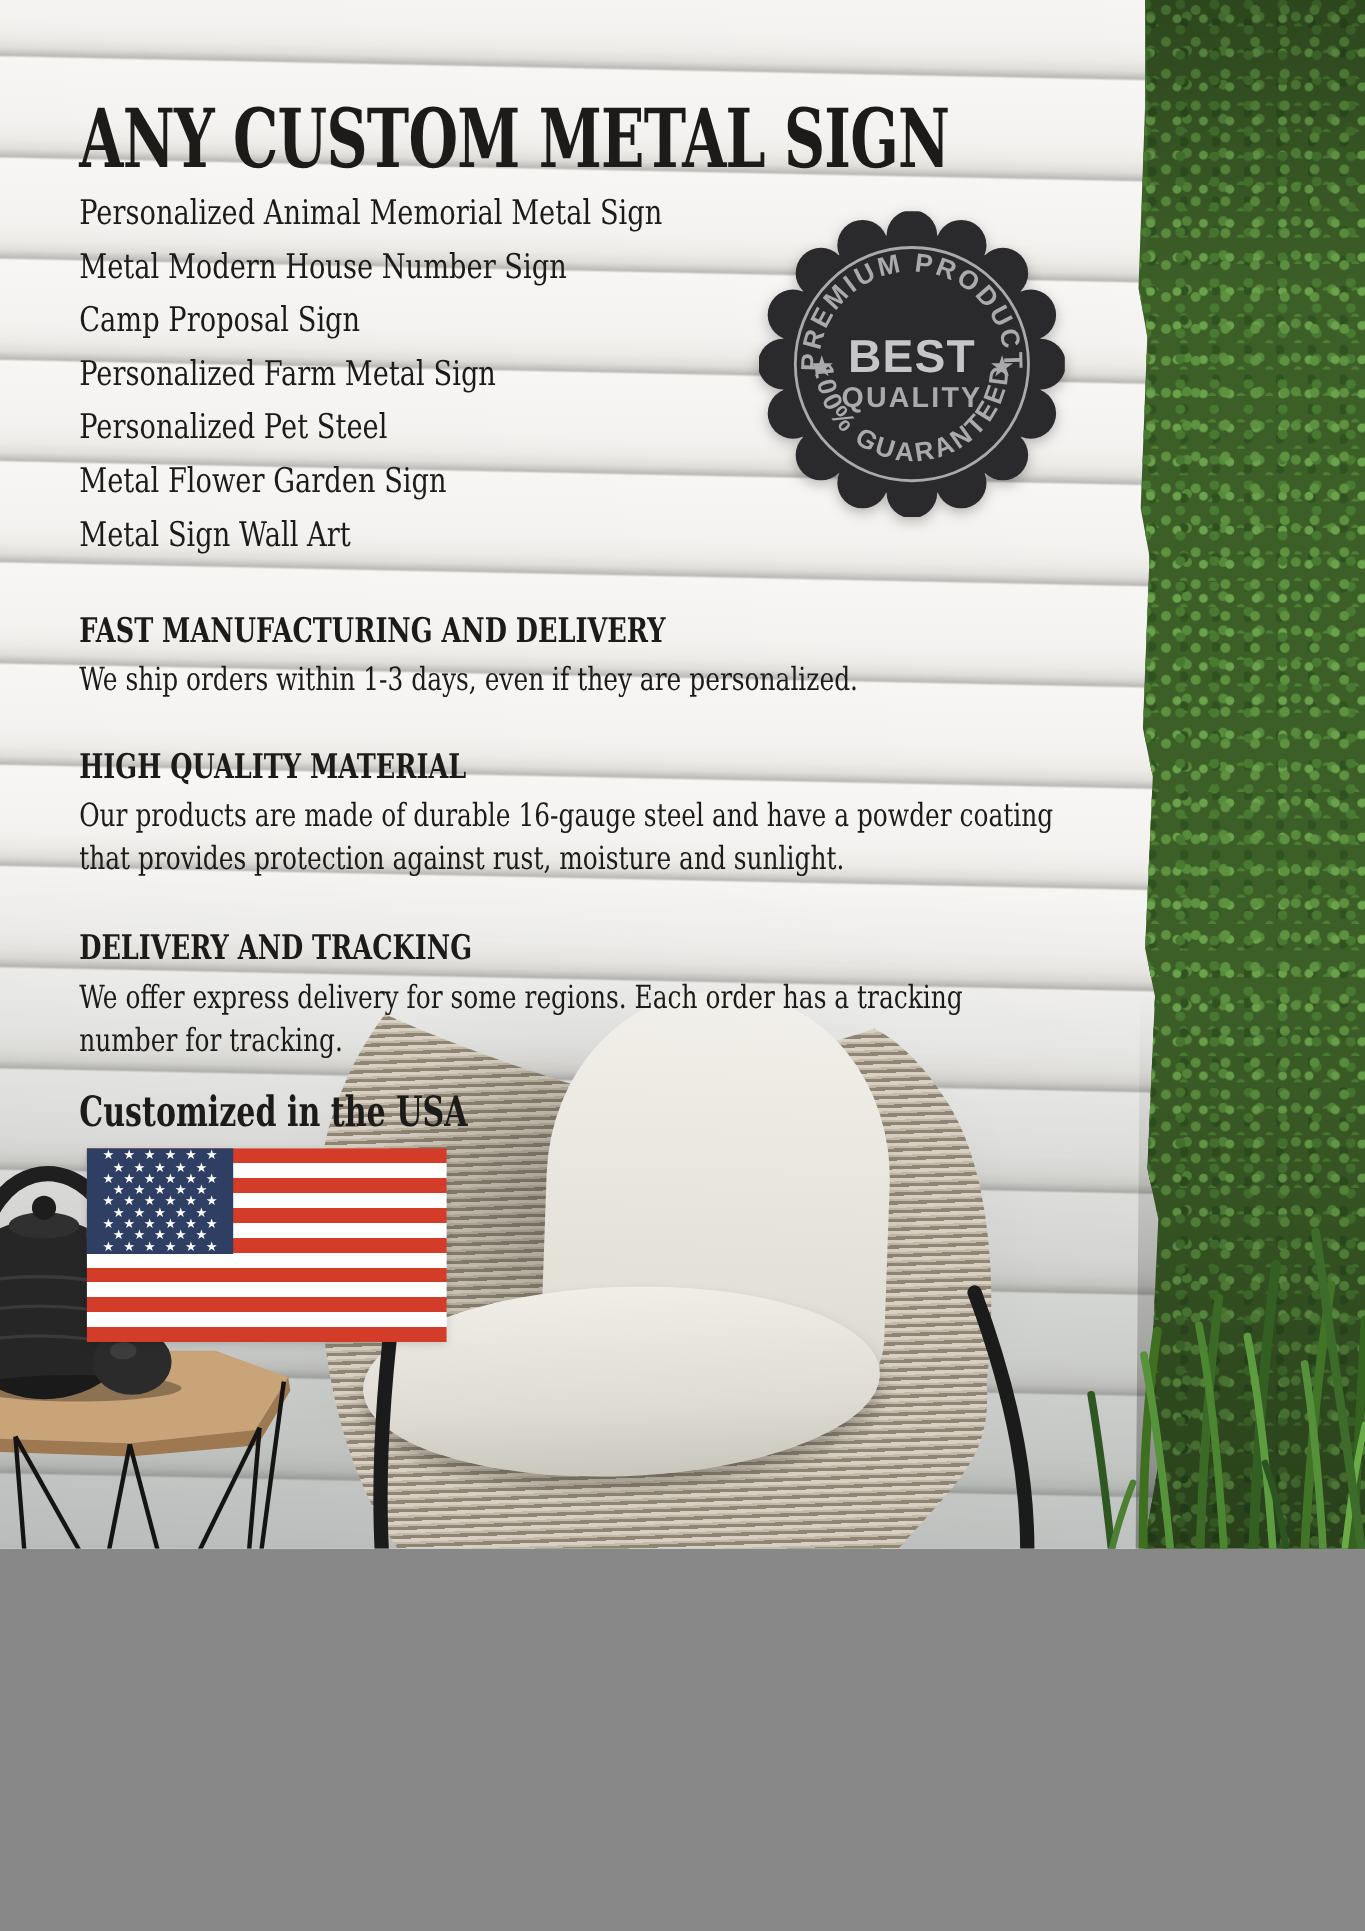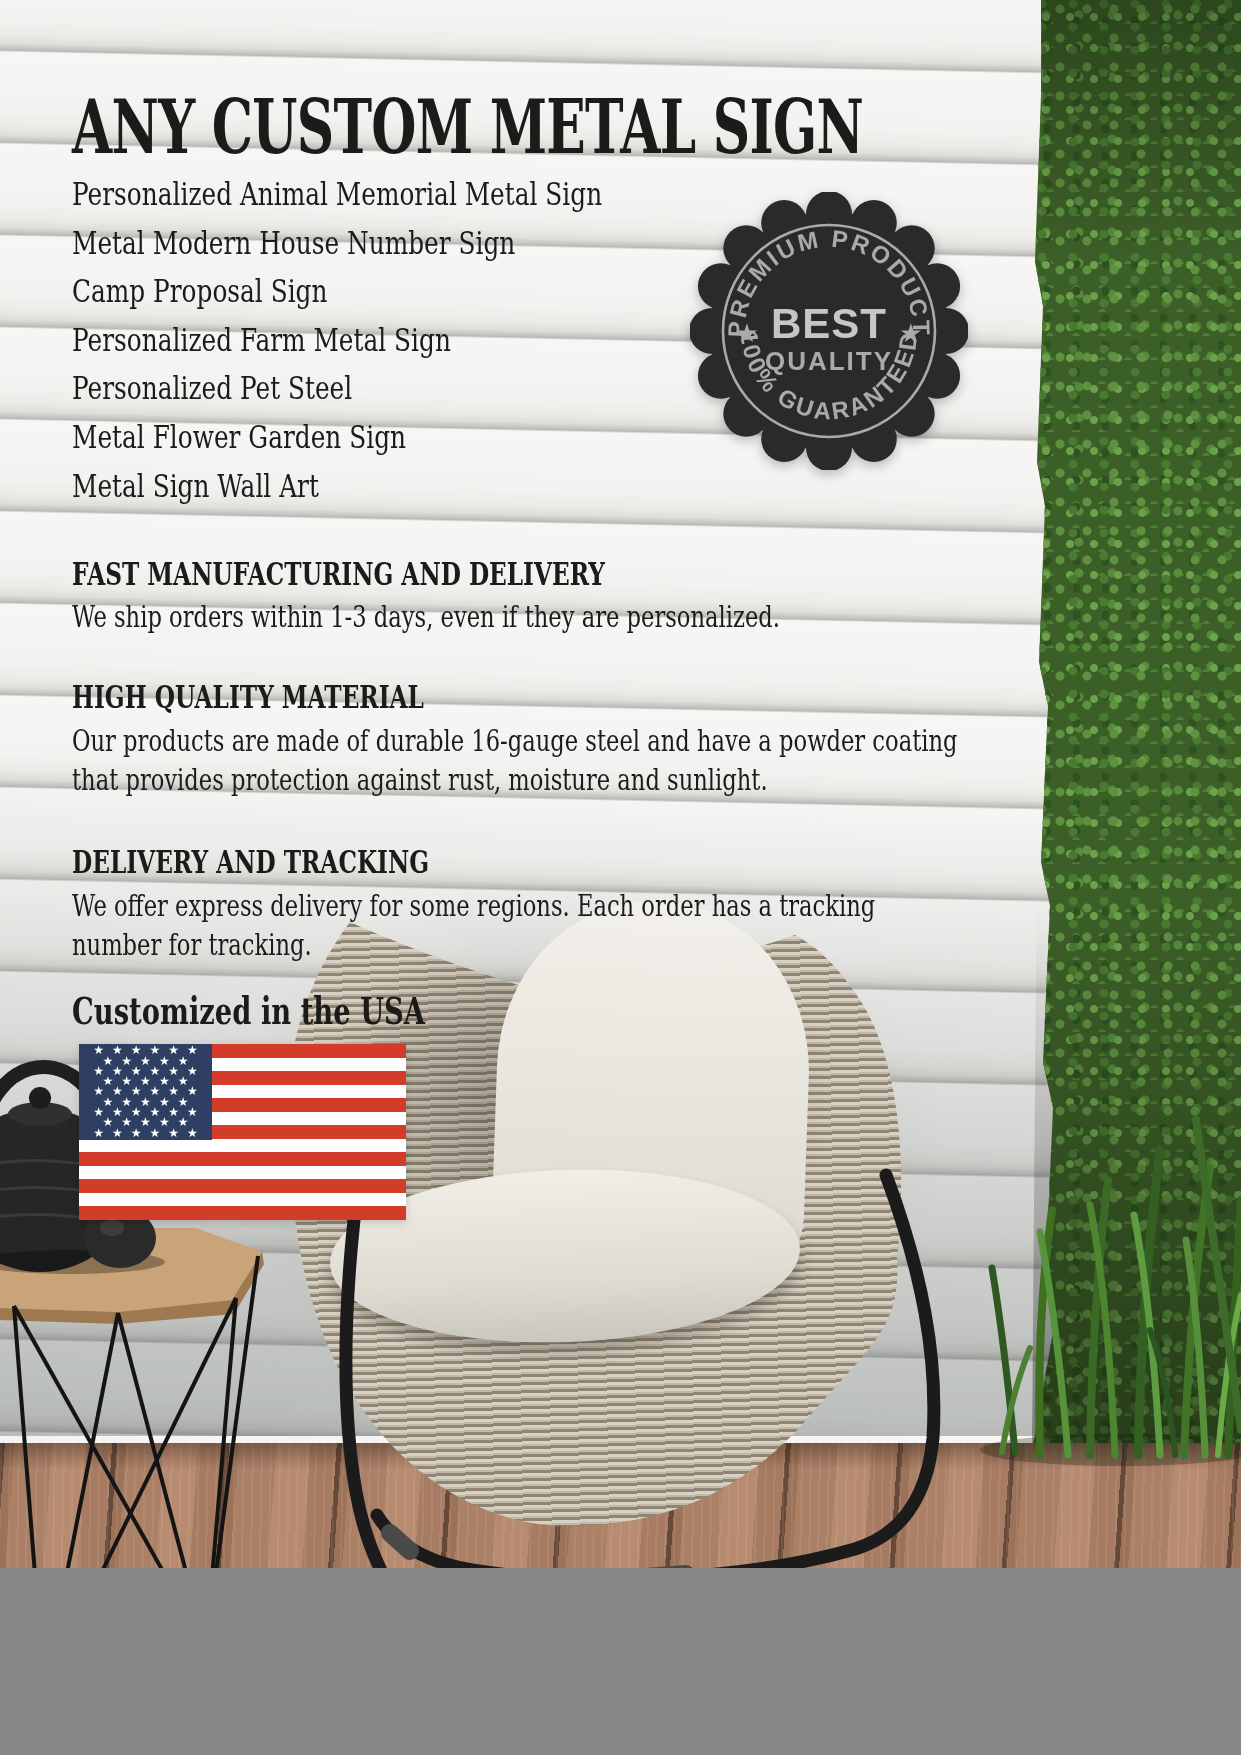--- a/index.html
+++ b/index.html
@@ -1,16 +1,16 @@
 <!DOCTYPE html>
 <html><head>
 <meta charset="utf-8">
 <style>
   html,body{margin:0;padding:0;background:#888;}
-  .scene{position:relative;width:1241px;height:1568px;overflow:hidden;
+  .scene{position:relative;width:1241px;height:1408px;overflow:hidden;
          font-family:"DejaVu Serif","Liberation Serif",serif;background:#f4f3f1;}
   
   .wall{position:absolute;left:0;top:0;width:100%;height:1450px;
     background:
       linear-gradient(183deg, rgba(0,0,0,0) 55%, rgba(96,106,104,.16) 72%, rgba(92,102,100,.30) 88%, rgba(86,96,94,.38) 100%),
       repeating-linear-gradient(181.2deg,
         #f7f6f4 0px,#f3f2f0 58px,#edebe8 74px,#e0deda 83px,#c7c5c2 88px,#b9b8b6 90px,#f7f6f4 92px);
     background-position:0 -14px;}
   .wall-shade{position:absolute;left:0;top:0;width:100%;height:1450px;
     background:radial-gradient(ellipse 560px 420px at 47% 79%, rgba(70,72,70,.16), transparent 65%);}

